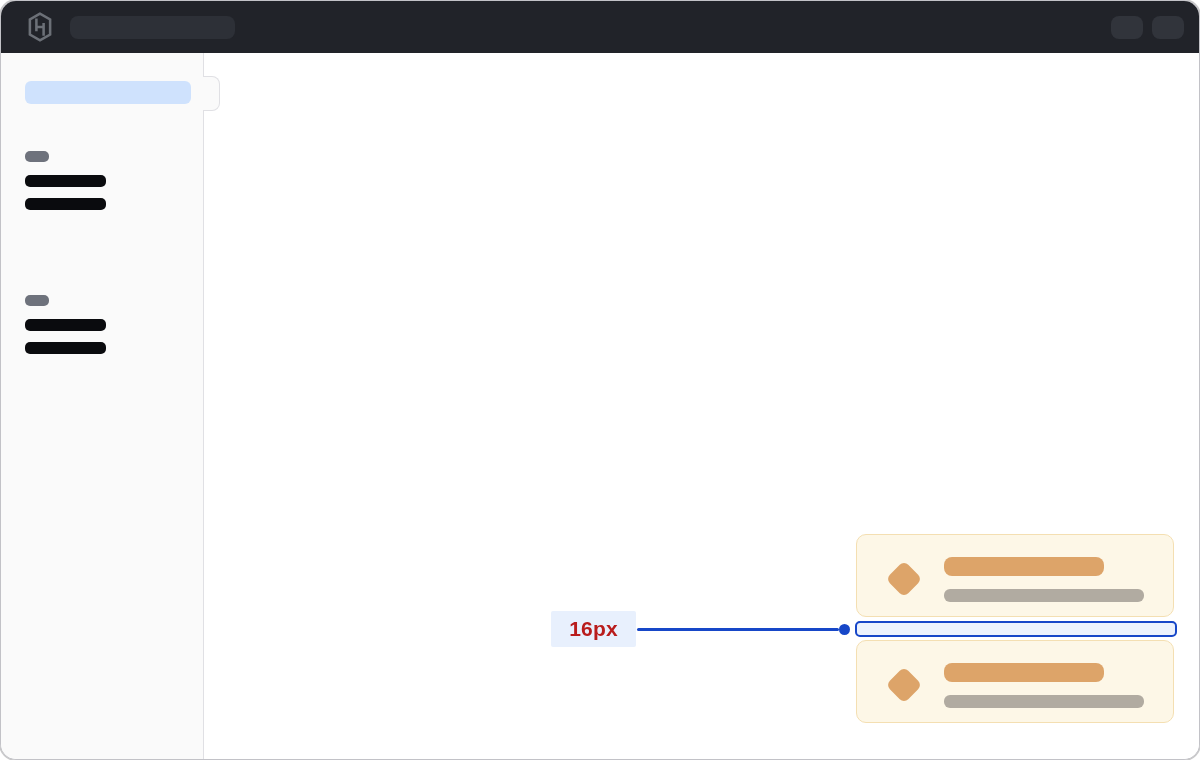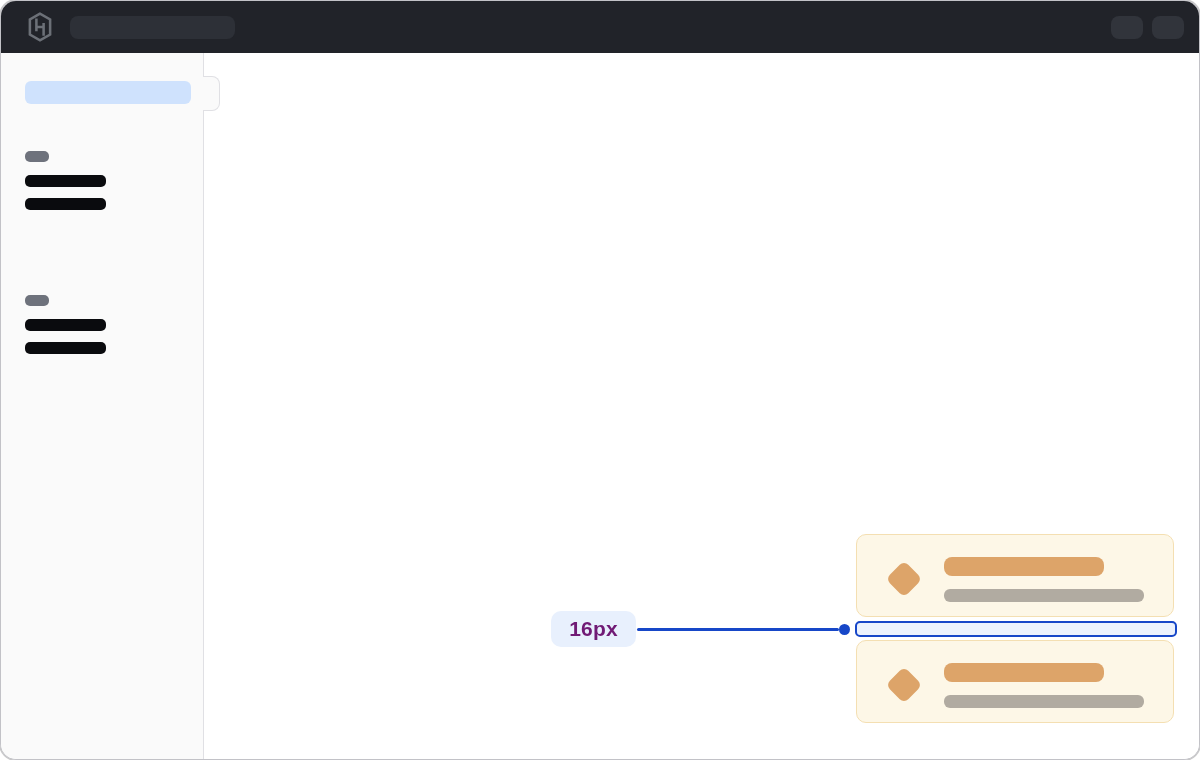--- a/index.html
+++ b/index.html
@@ -52,23 +52,23 @@
 
   
   .gap-rect {
     position:absolute; left:854px; top:620px; width:322px; height:16px;
     background:#ecf2fd; border:2px solid #1747c8; border-radius:5px; z-index:3;
   }
   .ann-line { position:absolute; left:636px; top:627px; width:202px; height:3px; border-radius:2px; background:#1747c8; }
   .ann-dot  { position:absolute; left:838px; top:623px; width:11px; height:11px; border-radius:50%; background:#1747c8; }
   .ann-pill {
     position:absolute; left:550px; top:610px; width:85px; height:36px;
-    border-radius:10px; background:#e8f0fd;
+    border-radius:2px; background:#e8f0fd;
     display:flex; align-items:center; justify-content:center;
-    color:#701a75; font-size:21px; font-weight:600; letter-spacing:.2px;
+    color:#b91c1c; font-size:21px; font-weight:600; letter-spacing:.2px;
   }
 </style>
 </head>
 <body>
 
 <div class="window">
 
   <header class="topbar">
     <svg class="logo" viewBox="0 0 36 40" width="30" height="30" aria-hidden="true">
       <path d="M18 2.2 L4.5 10 V30 L18 37.8 L31.5 30 V10 Z" fill="none" stroke="#6c7077" stroke-width="3.4" stroke-linejoin="miter"></path>

